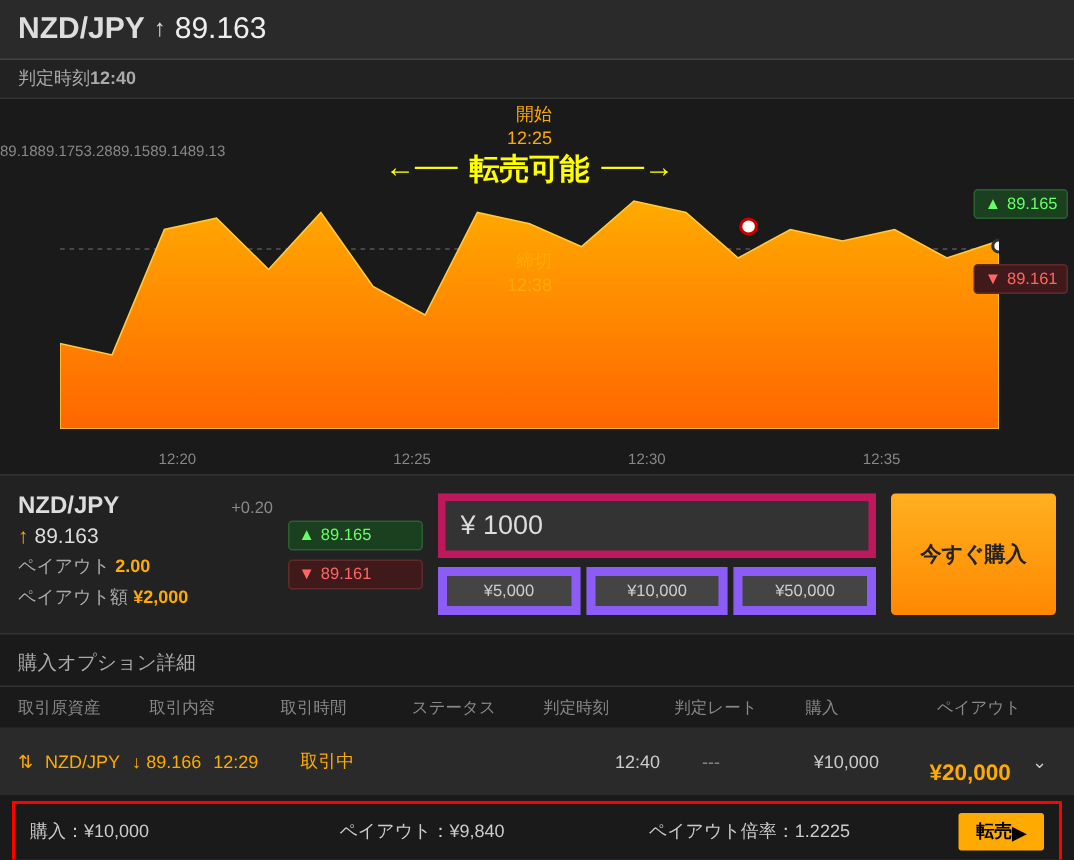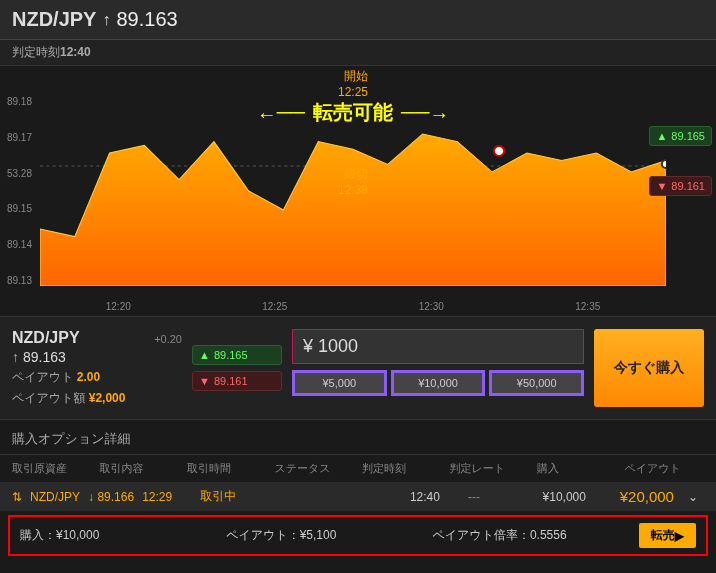--- a/index.html
+++ b/index.html
@@ -15,60 +15,60 @@
 .judge-time { color: #aaa; }
 
 .chart-area { position: relative; height: 250px; background: #1a1a1a; padding: 10px 50px 30px 40px; }
 .chart-annotations { position: absolute; top: 2px; left: 40px; right: 50px; display: flex; justify-content: flex-start; align-items: center; z-index: 5; flex-direction: column; }
 .anno-left { color: #ffaa00; font-size: 12px; text-align: right; }
 .anno-center { display: flex; align-items: center; gap: 8px; }
 .anno-arrow { color: #ffff00; font-size: 20px; font-weight: bold; }
 .anno-text { color: #ffff00; font-size: 20px; font-weight: bold; }
 .anno-right { color: #ffaa00; font-size: 12px; text-align: right; margin-top: 40px; }
 
-.y-axis { position: absolute; left: 0; top: 30px; bottom: 30px; width: 36px; display: flex; flex-direction: column; justify-content: space-between; font-size: 10px; color: #888; text-align: right; padding-right: 4px; }
+.y-axis { position: absolute; left: 0; top: 30px; bottom: 30px; width: 36px; display: flex; flex-direction: row; justify-content: space-between; font-size: 10px; color: #888; text-align: right; padding-right: 4px; }
 .x-axis { position: absolute; bottom: 4px; left: 40px; right: 50px; display: flex; justify-content: space-around; font-size: 10px; color: #888; }
 
 .price-buttons-chart { position: absolute; right: 4px; top: 60px; display: flex; flex-direction: column; gap: 30px; }
 .price-btn { display: flex; align-items: center; gap: 4px; padding: 3px 6px; border-radius: 3px; font-size: 11px; cursor: pointer; }
 .price-btn.up { background: #1a4020; color: #6f6; border: 1px solid #2a6030; }
 .price-btn.down { background: #401a1a; color: #f66; border: 1px solid #602a2a; }
 
 svg.chart-svg { position: absolute; top: 30px; left: 40px; right: 50px; bottom: 30px; width: calc(100% - 90px); height: calc(100% - 60px); }
 
 .order-panel { display: flex; gap: 10px; padding: 12px; background: #222; border-top: 1px solid #333; border-bottom: 1px solid #333; align-items: stretch; }
 .order-left { flex: 0 0 170px; }
 .pair2 { font-size: 16px; font-weight: bold; color: #ddd; }
 .payout-line { font-size: 12px; color: #aaa; margin-top: 4px; }
 .payout-val { color: #ffaa00; font-weight: bold; }
 .rate2 { font-size: 14px; color: #ddd; margin-top: 2px; display: flex; align-items: center; gap: 4px; }
 .delta { font-size: 11px; color: #888; margin-left: 20px; }
 
 .order-mid1 { flex: 0 0 90px; display: flex; flex-direction: column; gap: 6px; justify-content: center; }
 .order-input-area { flex: 1; display: flex; flex-direction: column; gap: 6px; }
-.amt-input { background: #333; border: 1px solid #be185d; color: #ddd; font-size: 18px; padding: 6px 10px; width: 100%; }
+.amt-input { background: #333; border: 5px solid #be185d; color: #ddd; font-size: 18px; padding: 6px 10px; width: 100%; }
 .amt-presets { display: flex; gap: 4px; }
-.amt-preset { flex: 1; background: #444; border: 3px solid #8b5cf6; color: #ccc; font-size: 11px; padding: 4px; text-align: center; cursor: pointer; }
+.amt-preset { flex: 1; background: #444; border: 6px solid #8b5cf6; color: #ccc; font-size: 11px; padding: 4px; text-align: center; cursor: pointer; }
 
 .buy-now { flex: 0 0 110px; background: linear-gradient(#ffb020, #ff8800); color: #222; font-weight: bold; display: flex; align-items: center; justify-content: center; font-size: 14px; border-radius: 3px; cursor: pointer; }
 
 .details-header { padding: 10px 12px 6px; font-size: 13px; color: #aaa; }
 .details-cols { display: flex; padding: 6px 12px; font-size: 11px; color: #888; gap: 8px; border-top: 1px solid #333; }
 .col { flex: 1; }
 
 .position-row { display: flex; align-items: center; padding: 6px 12px; font-size: 12px; gap: 8px; background: #2a2a2a; }
 .pos-icon { color: #ffaa00; }
 .pos-pair { color: #ffaa00; }
 .pos-rate { color: #ffaa00; }
 .pos-time { color: #ffaa00; flex: 0 0 50px; }
 .pos-status { color: #ffaa00; flex: 1; }
 .pos-judge { color: #ccc; flex: 0 0 50px; }
 .pos-dash { color: #888; flex: 0 0 40px; }
 .pos-buy { color: #ccc; flex: 0 0 70px; text-align: right; }
-.pos-payout { color: #ffaa00; font-weight: normal; font-size: 15px; flex: 0 0 80px; text-align: right; }
+.pos-payout { color: #ffaa00; font-weight: bold; font-size: 15px; flex: 0 0 80px; text-align: right; margin-top: 16px; }
 .expand { color: #ccc; cursor: pointer; padding: 0 6px; }
 
 .resell-box { margin: 4px 8px; border: 2px solid #ff0000; padding: 6px 10px; display: flex; align-items: center; font-size: 12px; background: #1a1a1a; }
 .resell-item { flex: 1; color: #ccc; }
 .resell-btn { background: #ffaa00; color: #000; font-weight: bold; padding: 4px 12px; border-radius: 2px; cursor: pointer; display: flex; align-items: center; gap: 0; }
 </style>
 </head>
 <body>
 
 <div class="header">
@@ -210,22 +210,22 @@
   <span class="pos-buy">¥10,000</span>
   <span class="pos-payout">¥20,000</span>
   <span class="expand">⌄</span>
 </div>
 
 <div class="resell-box">
   <span class="resell-item">
     <span>購入：</span><span>¥10,000</span>
   </span>
   <span class="resell-item">
-    <span>ペイアウト：</span><span>¥5,100</span>
+    <span>ペイアウト：</span><span>¥9,840</span>
   </span>
   <span class="resell-item">
-    <span>ペイアウト倍率：</span><span>0.5556</span>
+    <span>ペイアウト倍率：</span><span>1.2225</span>
   </span>
   <span class="resell-btn">
     <span>転売</span>
     <span>▶</span>
   </span>
 </div>
 
 </body></html>

